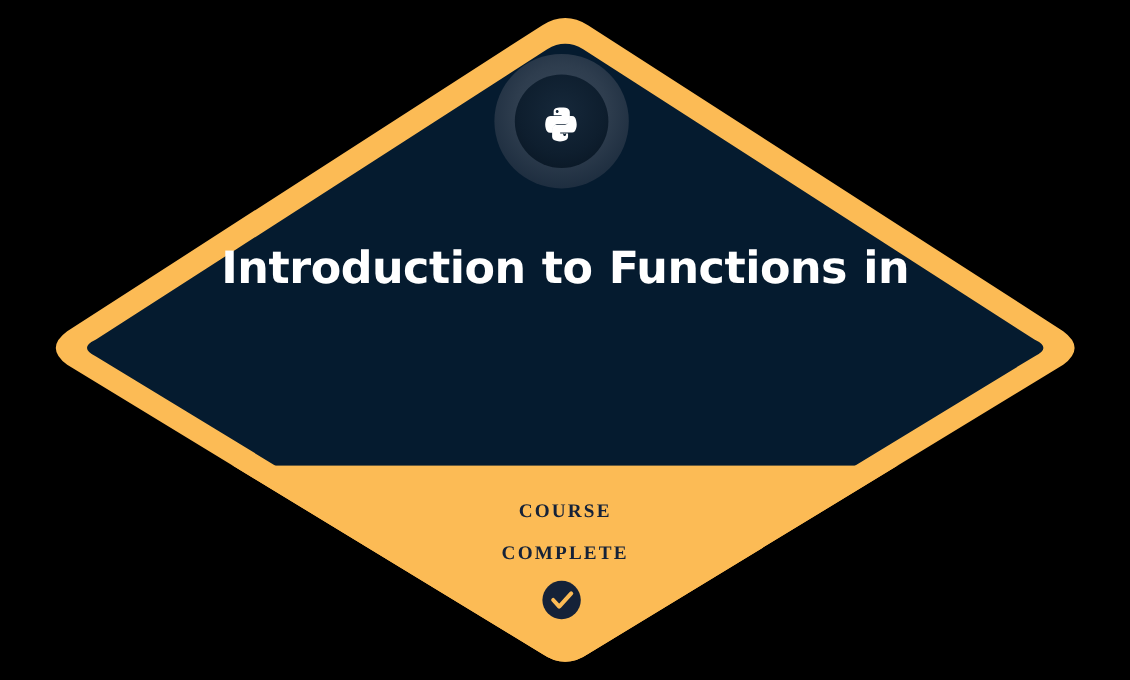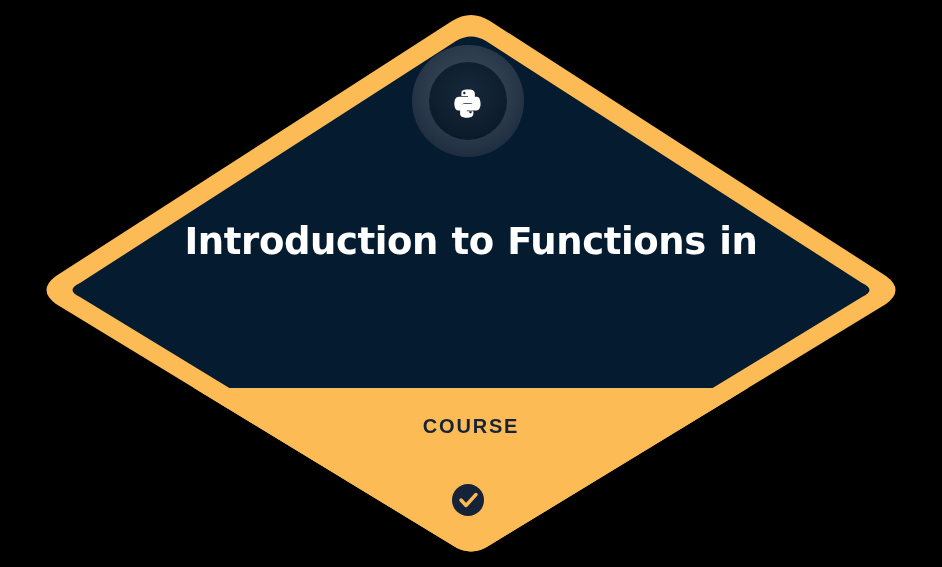--- a/index.html
+++ b/index.html
@@ -37,42 +37,42 @@
     left: 0;
     top: 0;
     width: 942px;
     height: 567px;
     pointer-events: none;
   }
 
   .course-title {
     position: absolute;
     left: 171px;
-    top: 218px;
+    top: 200px;
     width: 600px;
     text-align: center;
     color: #ffffff;
     font-family: "DejaVu Sans", "Liberation Sans", sans-serif;
     font-weight: bold;
     font-size: 37px;
     line-height: 47px;
     letter-spacing: -0.4px;
     word-spacing: 1px;
   }
 
   .footer-text {
     position: absolute;
     left: 271px;
     top: 409px;
     width: 400px;
     text-align: center;
     color: #152238;
-    font-family: Liberation Sans, sans-serif;
+    font-family: Liberation Serif, serif;
     font-weight: bold;
-    font-size: 20px;
+    font-size: 16px;
     line-height: 35px;
     letter-spacing: 1.8px;
   }
   .footer-line { display: block; }
 </style>
 </head>
 <body>
 
 <div id="badge-stage">
 
@@ -186,16 +186,17 @@
   </svg>
 
   <div id="overlay">
     <div class="course-title">
       <span>Introduction to Functions in</span>
       <br>
     </div>
 
     <div class="footer-text">
       <span class="footer-line">COURSE</span>
+      <span class="footer-line">COMPLETE</span>
     </div>
   </div>
 
 </div>
 
 </body></html>

